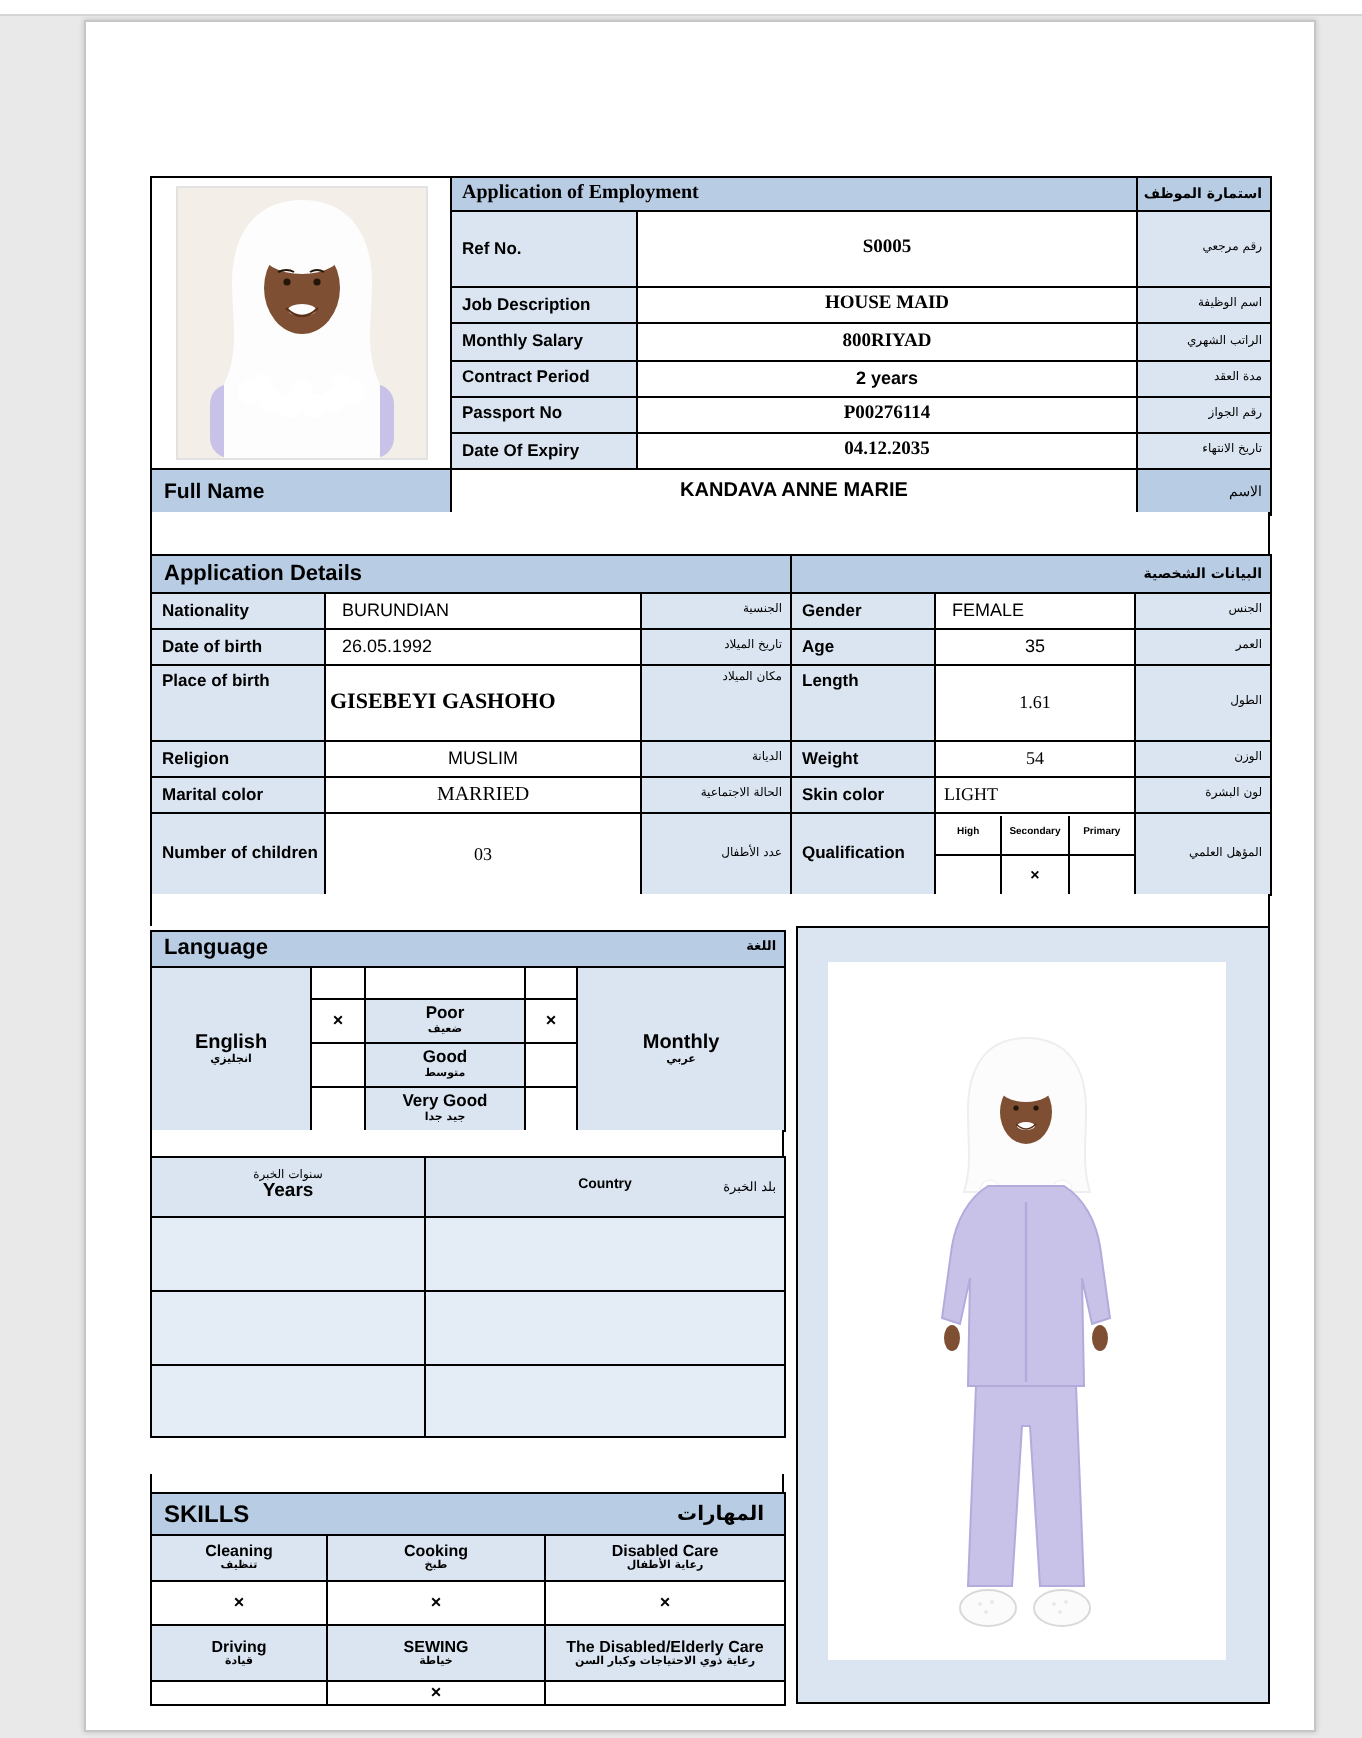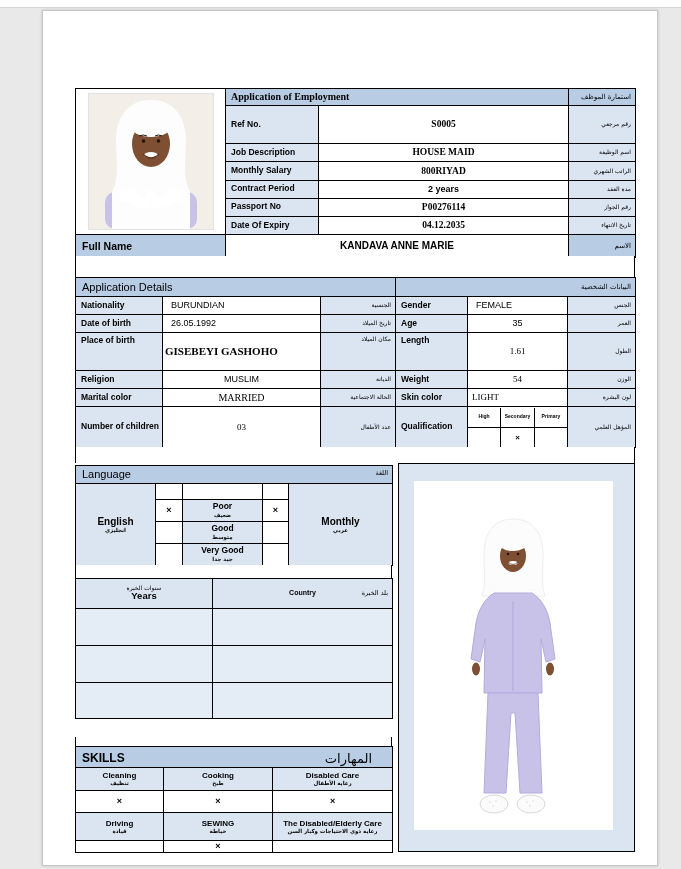--- a/index.html
+++ b/index.html
@@ -30,21 +30,21 @@
   .fname-label{font-size:10.5px;font-weight:bold;padding-left:6px;}
   .fname-value{font-size:10px;font-weight:bold;text-align:center;}
   .photo-cell{background:#fff;}
   .portrait-wrap{margin:4px 10px 4px 12px;width:126px;height:137px;border:1px solid #e2e2e2;box-sizing:border-box;}
 
   
   .spacer{position:absolute;background:#fff;border-left:1px solid #000;border-right:1px solid #000;box-sizing:border-box;}
 
   
   #detailsTable{top:189px;width:560px;}
-  .sec-title{font-size:11px;font-weight:normal;padding-left:6px;}
+  .sec-title{font-size:11px;font-weight:bold;padding-left:6px;}
   .dval{font-size:9px;font-weight:normal;text-align:center;}
   .dval-left{text-align:left;padding-left:8px;}
   .pob{font-family:"Liberation Serif",serif;font-size:11px;text-align:left;padding-left:2px;}
   .qual-sub{border-collapse:collapse;table-layout:fixed;width:100%;height:100%;position:static;}
   .qual-sub td{border:0;}
   .qual-sub td + td{border-left:1px solid #000;}
   .qual-sub tr:first-child td{border-bottom:1px solid #000;}
   .qhead{font-size:5px;font-weight:bold;text-align:center;}
   .qmark{font-size:8px;font-weight:bold;text-align:center;}
 
@@ -54,21 +54,21 @@
   .lvl{font-size:8.5px;font-weight:bold;text-align:center;background:#dbe5f1;}
   .chk{font-size:9px;font-weight:bold;text-align:center;background:#fff;}
   #workTable{top:490px;width:317px;}
   .wyears{font-size:9.5px;font-weight:bold;text-align:center;}
   .wcountry{font-size:7px;font-weight:bold;text-align:center;position:relative;}
   .wcountry .ar-abs{position:absolute;right:4px;top:50%;transform:translateY(-50%);font-size:6.5px;font-family:"DejaVu Sans",sans-serif;direction:rtl;font-weight:normal;}
   #skillsTable{top:658px;width:317px;}
   .skills-title{font-size:12px;font-weight:bold;padding-left:6px;}
   .sk-name{font-size:8px;font-weight:bold;text-align:center;background:#dbe5f1;}
   .sk-mark{font-size:9px;font-weight:bold;text-align:center;background:#fff;}
-  .ar-b{font-weight:normal;font-size:7px;}
+  .ar-b{font-weight:bold;font-size:7px;}
 
   
   .photo-box{position:absolute;left:323px;top:375px;width:237px;height:389px;background:#dbe5f1;border:1px solid #000;box-sizing:border-box;}
   .photo-inner{position:absolute;left:15px;top:17px;width:199px;height:349px;background:#ffffff;}
 
   .sub-ar{display:block;}
 </style>
 </head>
 <body>
 
@@ -337,21 +337,21 @@
     <table id="skillsTable">
       <colgroup>
           <col style="width:88px">
           <col style="width:109px">
           <col style="width:120px">
         </colgroup>
       <tbody>
           <tr style="height:21px">
         <td colspan="3" class="hdrbg" style="position:relative;">
           <span class="skills-title">SKILLS</span>
-          <span class="ar ar-b" style="position:absolute;right:16px;top:5px;font-size:13px;">المهارات</span>
+          <span class="ar ar-b" style="position:absolute;right:6px;top:5px;font-size:10px;">المهارات</span>
         </td>
       </tr>
       <tr style="height:23px">
         <td class="sk-name">
           <span>Cleaning</span>
           <span class="arc sub-ar">تنظيف</span>
         </td>
         <td class="sk-name">
           <span>Cooking</span>
           <span class="arc sub-ar">طبخ</span>

